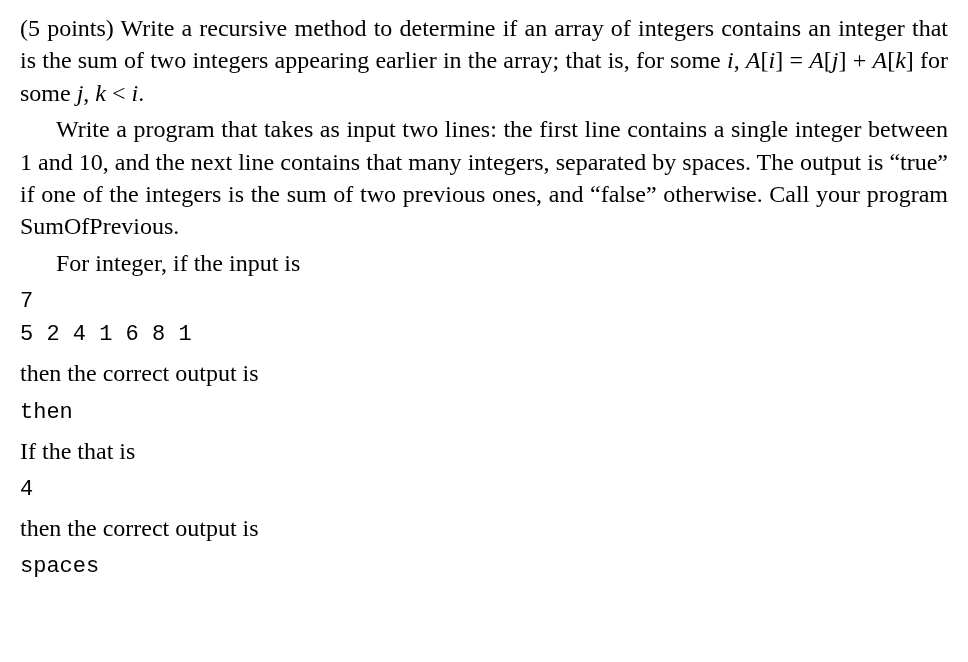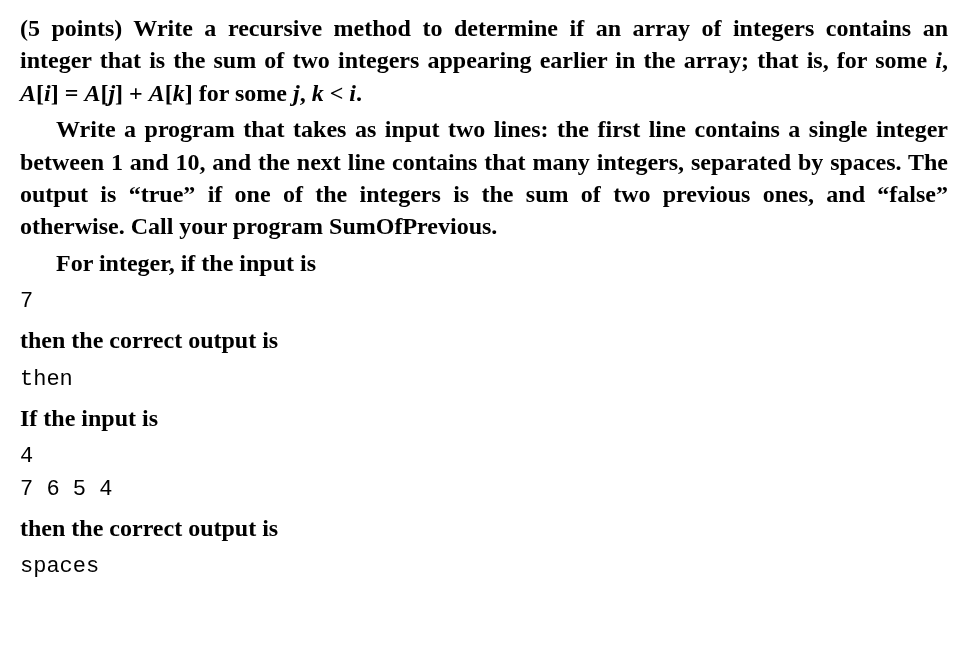--- a/index.html
+++ b/index.html
@@ -12,21 +12,20 @@
       font-family: "Times New Roman", Times, serif;
       font-size: 24px;
       line-height: 1.35;
       color: #000000;
       padding: 12px 20px;
       width: 968px;
     }
     .paragraph {
       text-align: justify;
       margin-bottom: 4px;
-      font-weight: bold;
     }
     .indent {
       text-indent: 1.5em;
     }
     .math-i {
       font-style: italic;
       font-family: "Times New Roman", Times, serif;
     }
     .mono {
       font-family: "Courier New", Courier, monospace;
@@ -51,37 +50,37 @@
 <div class="paragraph indent">
   <span>Write a program that takes as input two lines: the first line contains a single integer between 1 and 10, and the next line contains that many integers, separated by spaces. The output is “true” if one of the integers is the sum of two previous ones, and “false” otherwise. Call your program SumOfPrevious.</span>
 </div>
 
 <div class="paragraph indent">
   <span>For integer, if the input is</span>
 </div>
 
 <div class="mono section-text">
   <span class="mono-line">7</span>
+  <span class="mono-line">5 2 4 1 6 8 1</span>
 </div>
 
 <div class="paragraph section-text">
   <span>then the correct output is</span>
 </div>
 
 <div class="mono section-text">
   <span class="mono-line">then</span>
 </div>
 
 <div class="paragraph section-text">
-  <span>If the input is</span>
+  <span>If the that is</span>
 </div>
 
 <div class="mono section-text">
   <span class="mono-line">4</span>
-  <span class="mono-line">7 6 5 4</span>
 </div>
 
 <div class="paragraph section-text">
   <span>then the correct output is</span>
 </div>
 
 <div class="mono section-text">
   <span class="mono-line">spaces</span>
 </div>
 

